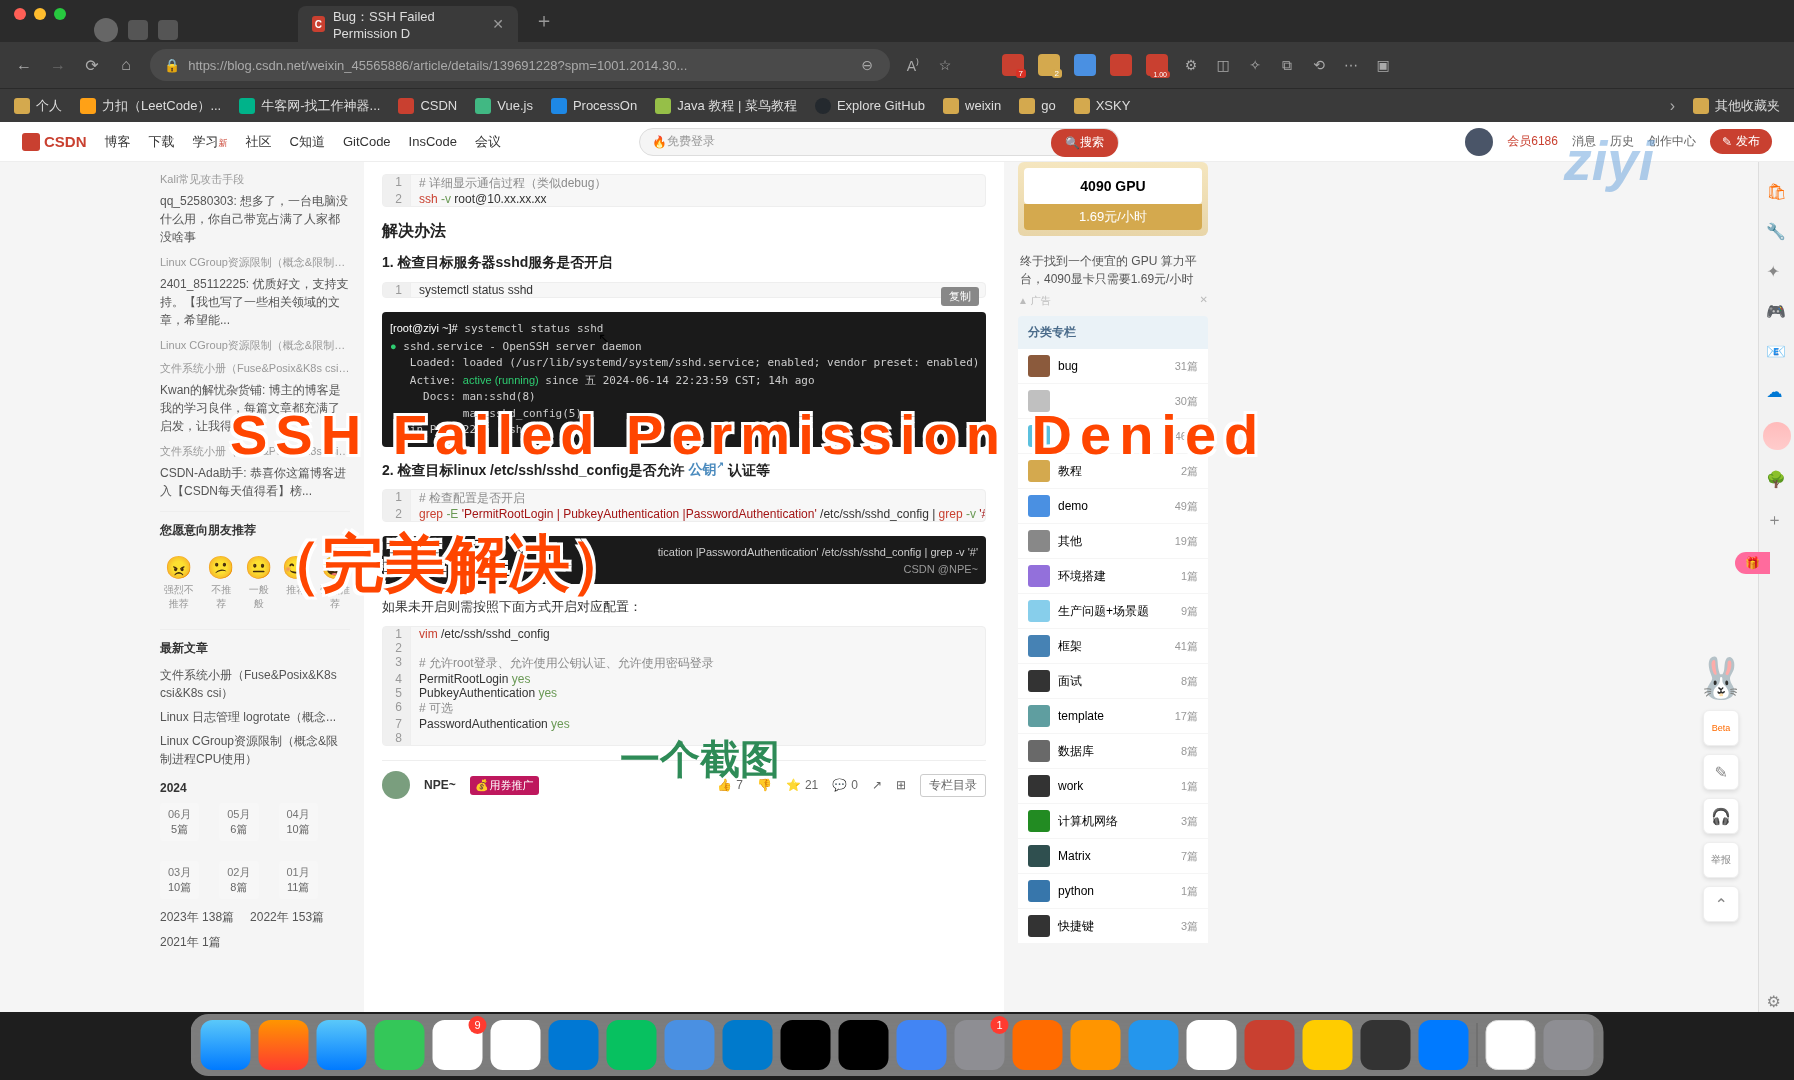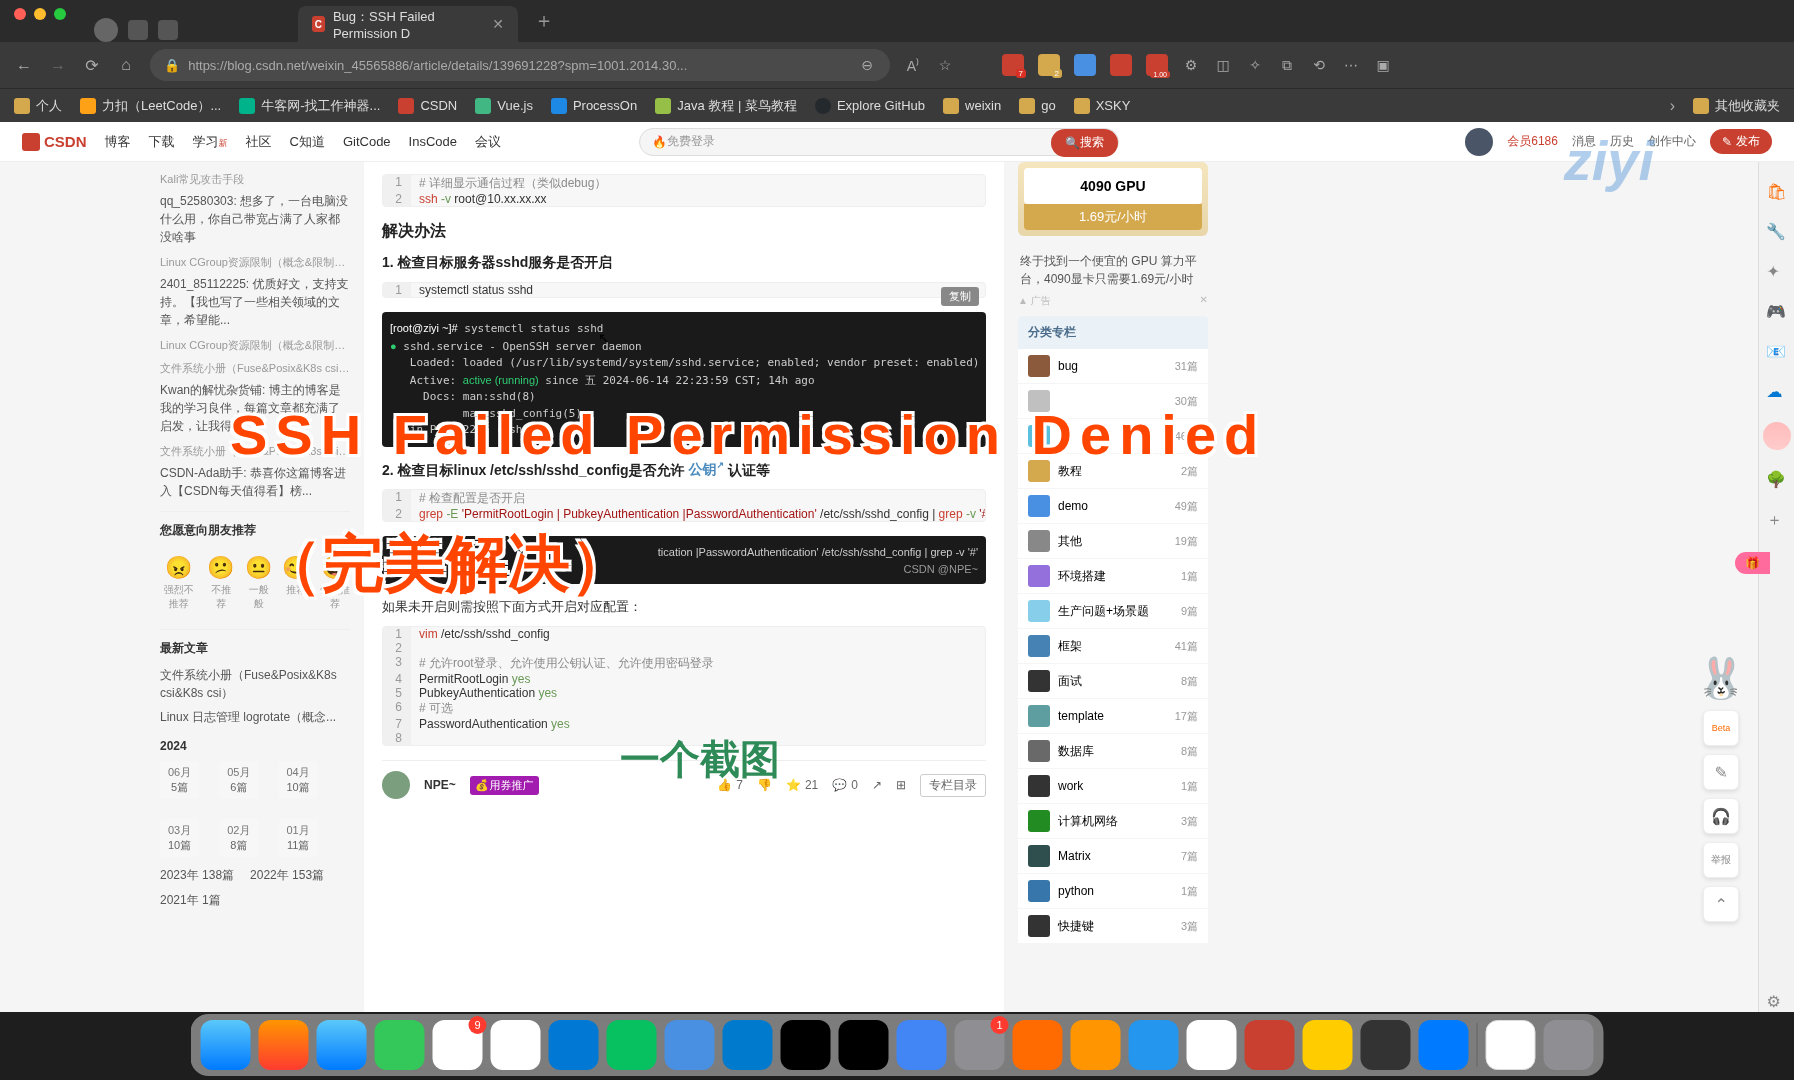--- a/index.html
+++ b/index.html
@@ -86,21 +86,21 @@
 .terminal { background: #1a1a1a; color: #ccc; font-family: Consolas, monospace; font-size: 11px; padding: 8px; border-radius: 4px; margin-bottom: 14px; line-height:1.5; white-space:pre; overflow:hidden;}
 .term-green { color: #2ecc71; }
 .term-prompt { color: #fff;}
 .term-dim { color:#999;}
 .body-text { font-size: 13px; color: #333; margin: 10px 0;}
 
 
 .article-footer { display:flex; align-items:center; gap:14px; padding:10px 0; border-top:1px solid #eee; margin-top:10px; font-size:12px; color:#666;}
 .author-av { width:28px; height:28px; border-radius:50%; background:#7a9e7e;}
 .footer-btn { display:flex; align-items:center; gap:4px; cursor:pointer;}
-.promo-tag { background:#a21caf; color:#fff; padding:2px 6px; border-radius:3px; font-size:11px;}
+.promo-tag { background:#be185d; color:#fff; padding:2px 6px; border-radius:3px; font-size:11px;}
 .menu-tag { border:1px solid #ccc; padding:2px 8px; border-radius:3px;}
 
 
 .right-sidebar { width: 190px; font-size: 12px; }
 .gpu-ad { background: linear-gradient(#f5e6bf, #e8d5a8); border-radius: 6px; padding: 6px; text-align: center; margin-bottom: 10px;}
 .gpu-card { background:#fff; border-radius:4px; padding:10px; font-weight:bold; color:#000000; font-size:14px;}
 .gpu-price { background:#d4a94e; color:#fff; padding:4px; border-radius:0 0 4px 4px; font-size:13px;}
 .ad-text { font-size: 12px; color:#555; line-height:1.5; padding:6px 2px;}
 .ad-tag { color:#bbb; font-size:10px;}
 .section-head { background:#eaf2f7; padding:8px 10px; font-weight:bold; color:#4a6b8a; border-radius:4px 4px 0 0; margin-top:8px;}
@@ -290,20 +290,21 @@
           <div class="emoji-cell"><span class="emoji-face">😠</span>强烈不推荐</div>
           <div class="emoji-cell"><span class="emoji-face">😕</span>不推荐</div>
           <div class="emoji-cell"><span class="emoji-face">😐</span>一般般</div>
           <div class="emoji-cell"><span class="emoji-face">😊</span>推荐</div>
           <div class="emoji-cell"><span class="emoji-face">😄</span>强烈推荐</div>
         </div>
       <div class="section-title">最新文章</div>
       <div id="latest-list">
           <div class="sidebar-item">文件系统小册（Fuse&amp;Posix&amp;K8s csi&amp;K8s csi）</div>
           <div class="sidebar-item">Linux 日志管理 logrotate（概念...</div>
+          <div class="sidebar-item">Linux CGroup资源限制（概念&amp;限制进程CPU使用）</div>
         </div>
       <div class="section-title" style="border:none;margin:0;padding-bottom:2px;">2024</div>
       <div class="year-row" id="months-row">
           <div class="month-box">
             <div class="month-top">06月</div>
             <div>5篇</div>
           </div>
           <div class="month-box">
             <div class="month-top">05月</div>
             <div>6篇</div>

